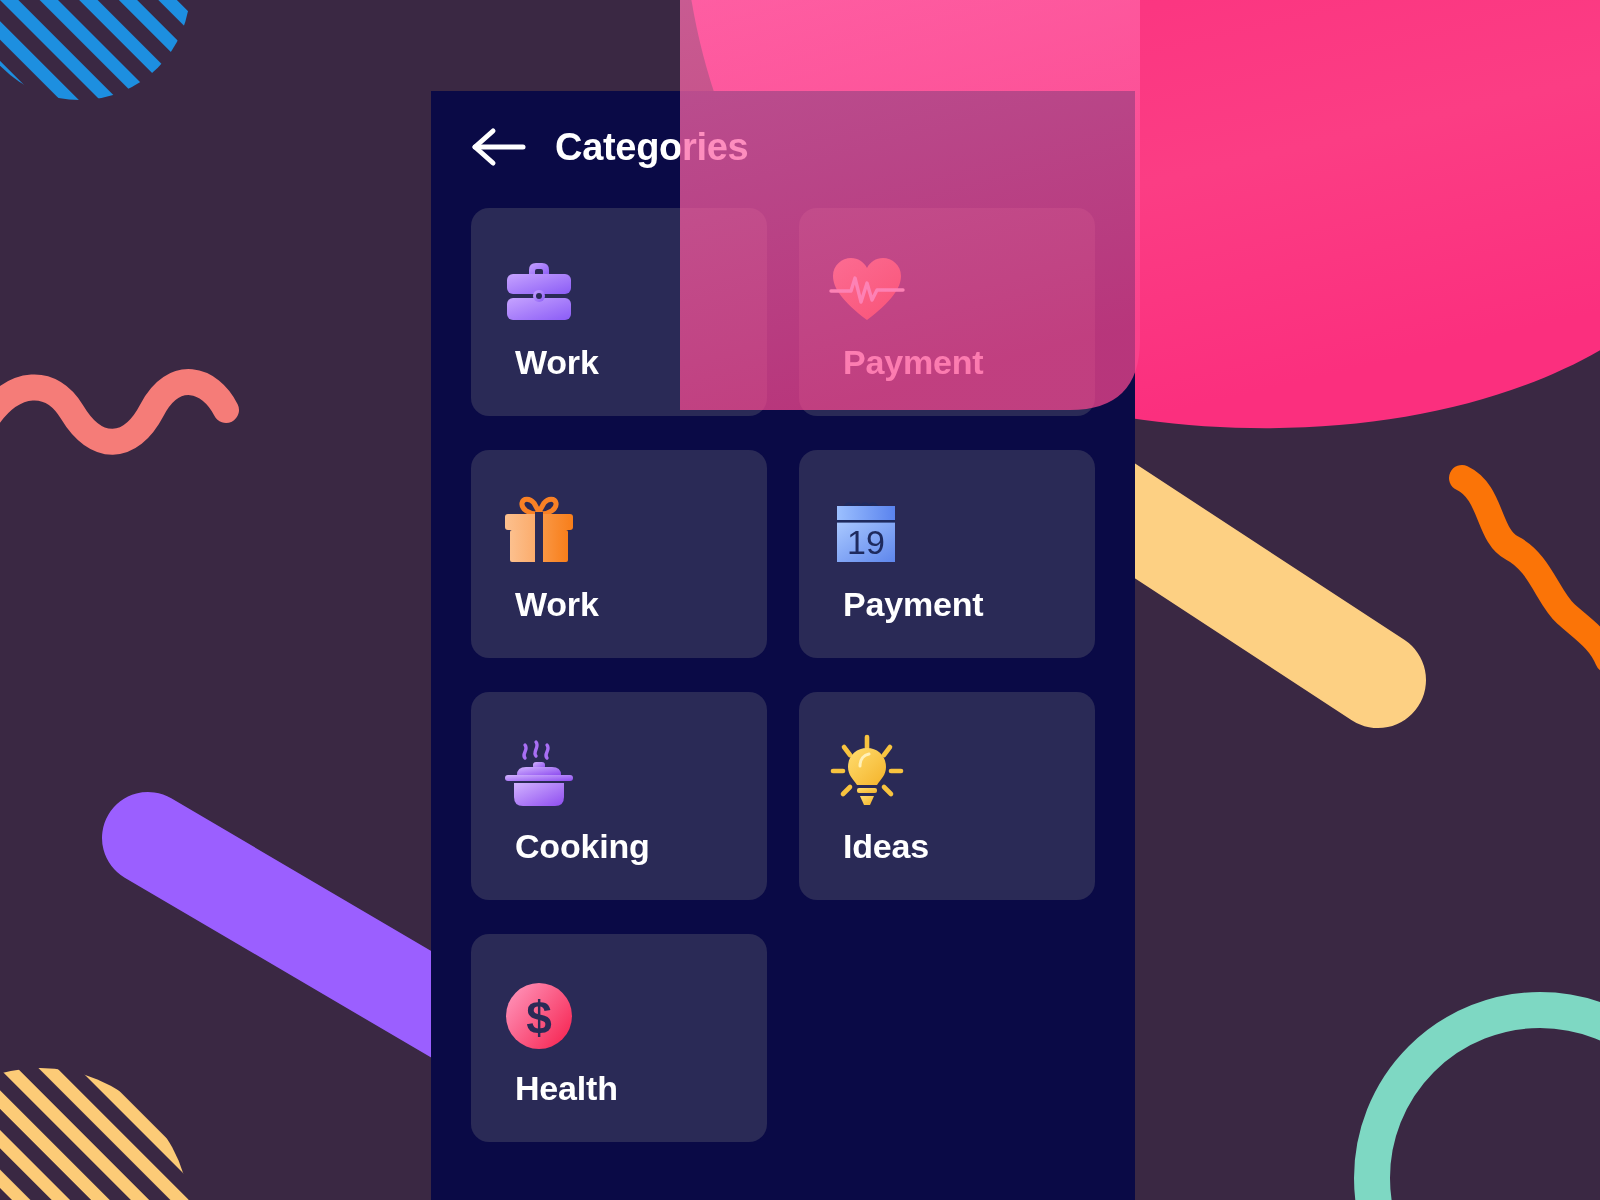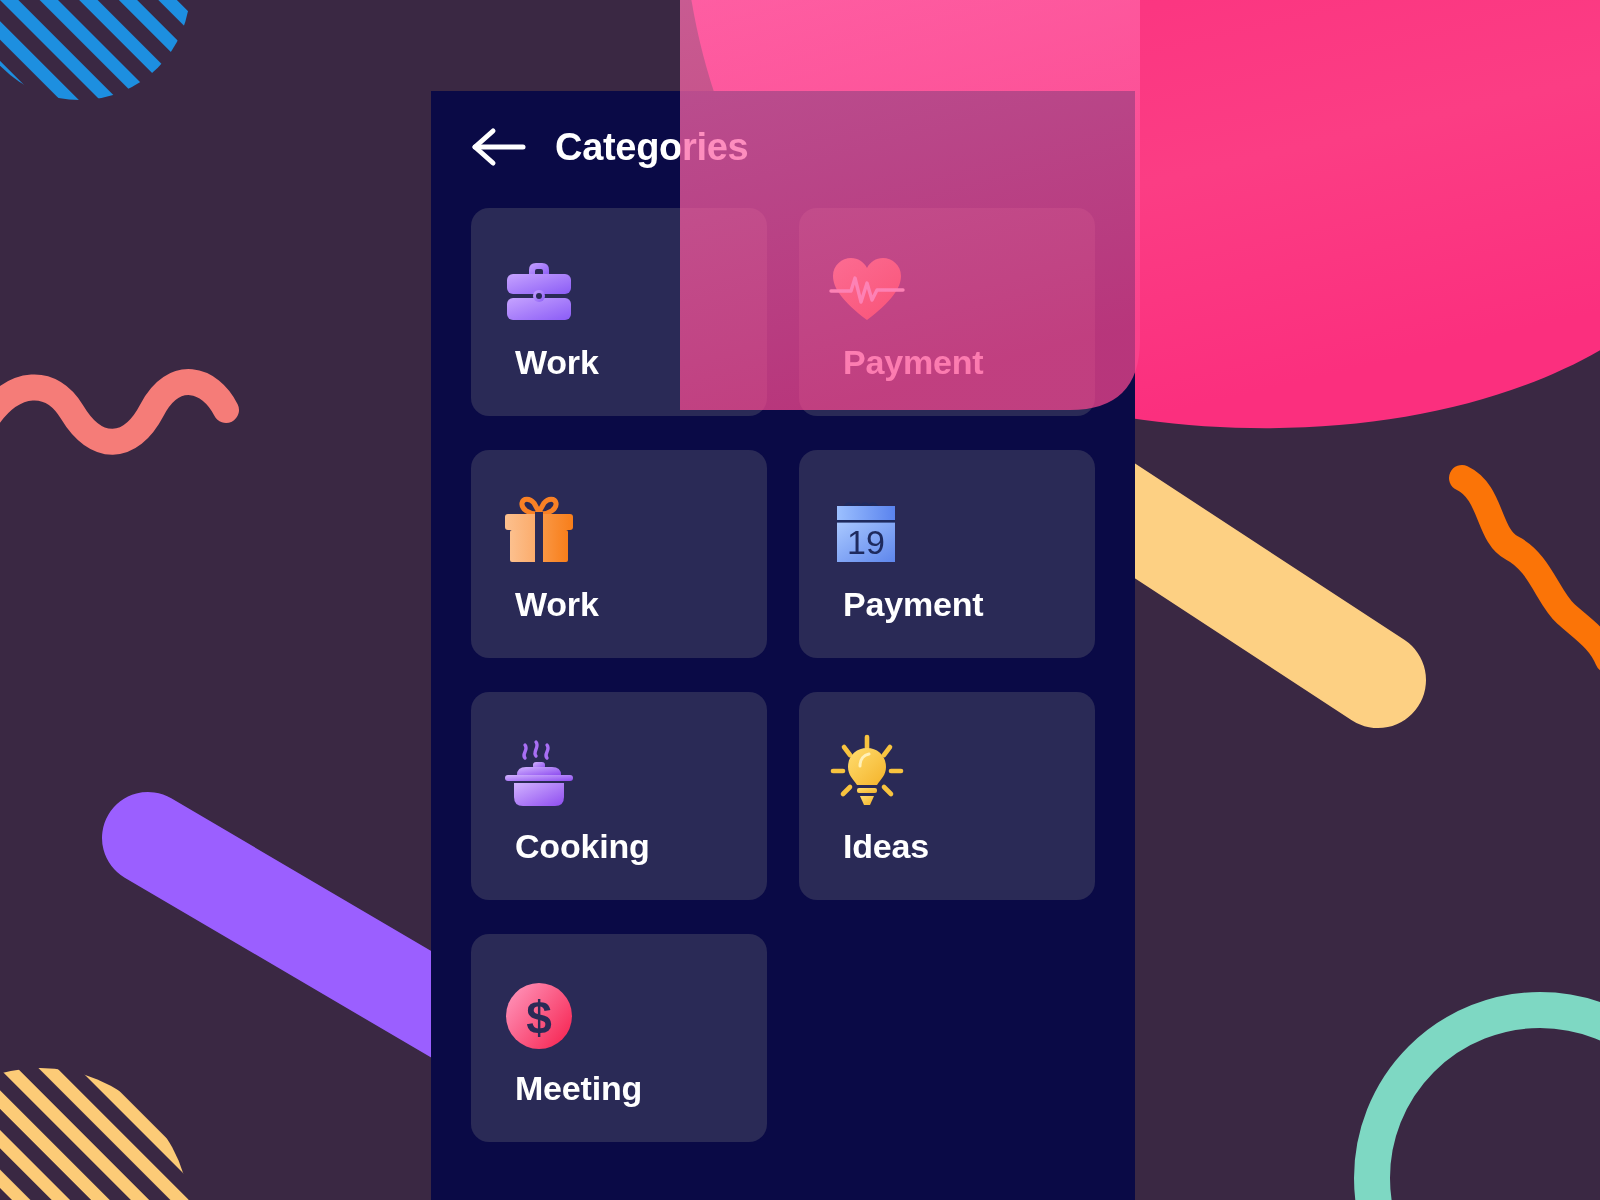--- a/index.html
+++ b/index.html
@@ -280,21 +280,21 @@
           <defs>
               <linearGradient id="gPay" x1="0" y1="0.1" x2="1" y2="0.9">
             <stop offset="0%" stop-color="#FF96BC"></stop>
                 <stop offset="100%" stop-color="#F62350"></stop>
           </linearGradient>
             </defs>
           <circle cx="40" cy="40" r="33" fill="url(#gPay)"></circle>
           <text x="40" y="58" font-family="'Liberation Sans', sans-serif" font-size="46" font-weight="bold" fill="#2A2A56" text-anchor="middle">$</text>
         </svg>
       </div>
-      <div class="card-label">Meeting</div>
+      <div class="card-label">Health</div>
     </div>
 
   </div>
 </div>
 
 <svg id="pink-overlay" viewBox="0 0 460 410" width="460" height="410">
   <defs>
     <linearGradient id="ovGrad" x1="0" y1="0" x2="0.3" y2="1">
       <stop offset="0%" stop-color="#FF6FB0"></stop>
       <stop offset="100%" stop-color="#FB4790"></stop>

